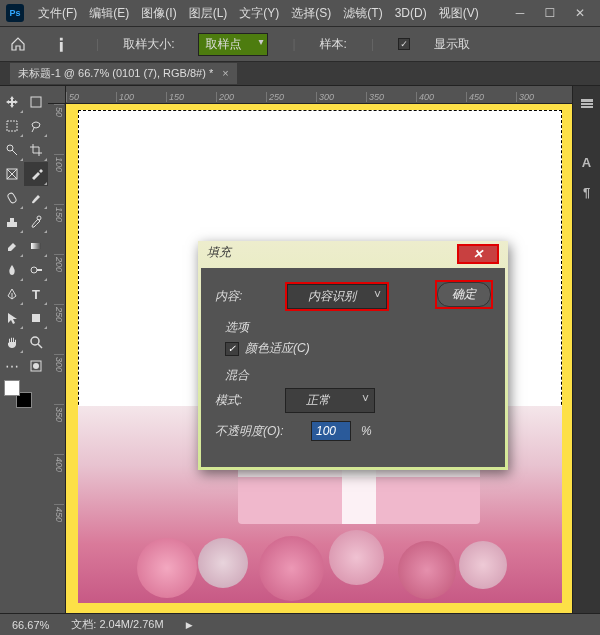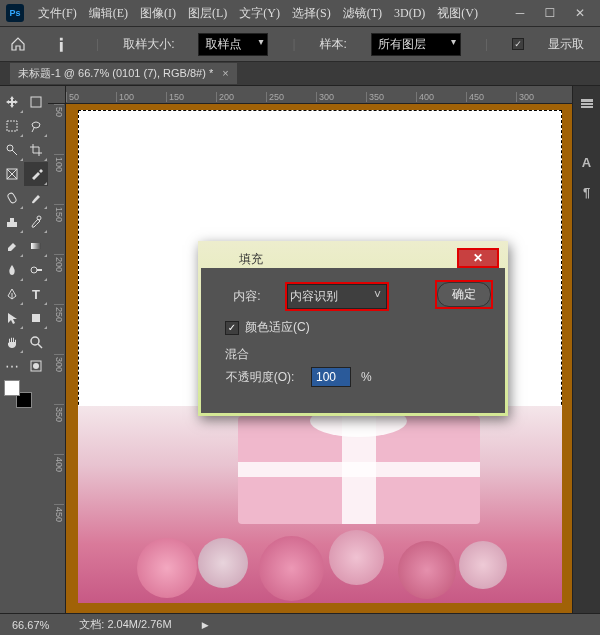--- a/index.html
+++ b/index.html
@@ -1,67 +1,67 @@
 <!DOCTYPE html>
 <html><head>
 <meta charset="utf-8">
 <style>
   * { box-sizing: border-box; margin: 0; padding: 0; font-family: "Microsoft YaHei", sans-serif; }
   body { background: #535353; width: 600px; height: 635px; overflow: hidden; font-size: 12px; color: #ddd; }
   .titlebar { height: 26px; background: #535353; display: flex; align-items: center; padding: 0 6px; }
   .titlebar .ps-logo { width: 18px; height: 18px; background: #001e36; color: #31a8ff; font-size: 9px; font-weight: bold; display: flex; align-items: center; justify-content: center; border-radius: 3px; margin-right: 8px; }
-  .menu-item { padding: 3px 6px; cursor: default; font-family: Liberation Serif, serif; }
+  .menu-item { padding: 3px 6px; cursor: default; }
   .win-controls { margin-left: auto; display: flex; gap: 2px; }
   .win-btn { width: 28px; height: 20px; display: flex; align-items: center; justify-content: center; color: #ccc; }
   .options-bar { height: 36px; background: #535353; display: flex; align-items: center; padding: 0 8px; gap: 24px; border-bottom: 1px solid #2a2a2a; border-top: 1px solid #2a2a2a; }
   .icon-home { width: 20px; height: 18px; display: flex; align-items: center; justify-content: center; }
   .icon-eyedrop { width: 20px; height: 18px; transform: rotate(-45deg); }
   .label { color: #ddd; }
-  .dropdown { background: #000000; border: 1px solid #222; padding: 2px 18px 2px 6px; position: relative; min-width: 70px; }
+  .dropdown { background: #4d7c0f; border: 1px solid #222; padding: 2px 18px 2px 6px; position: relative; min-width: 70px; }
   .dropdown::after { content: "▾"; position: absolute; right: 4px; top: 2px; font-size: 10px; color: #ccc; }
   .checkbox { width: 12px; height: 12px; background: #3f3f3f; border: 1px solid #222; display: inline-flex; align-items: center; justify-content: center; font-size: 9px; }
   .tabbar { height: 24px; background: #3a3a3a; display: flex; align-items: center; padding-left: 10px; border-bottom: 1px solid #222; }
   .doc-tab { background: #535353; padding: 3px 8px; font-size: 11px; color: #ddd; position: relative; }
   .doc-tab .close { margin-left: 6px; color: #bbb; }
   .workspace { display: flex; height: calc(635px - 26px - 36px - 24px - 22px); }
   .toolbar { width: 48px; background: #535353; display: flex; flex-direction: column; padding-top: 4px; }
   .tool-row { display: flex; }
   .tool { width: 24px; height: 24px; display: flex; align-items: center; justify-content: center; color: #ddd; position: relative; }
   .tool.active { background: #3a3a3a; }
   .tool .corner { position: absolute; right: 1px; bottom: 1px; width: 0; height: 0; border-left: 3px solid transparent; border-bottom: 3px solid #aaa; }
   .swatches { margin-top: 2px; width: 28px; height: 28px; position: relative; margin-left: 4px; }
   .sw-f { position: absolute; width: 16px; height: 16px; background: #fff; border: 1px solid #888; left: 0; top: 0; }
   .sw-b { position: absolute; width: 16px; height: 16px; background: #000; border: 1px solid #888; right: 0; bottom: 0; }
-  .canvas-area { flex: 1; background: #a16207; position: relative; overflow: hidden; }
+  .canvas-area { flex: 1; background: #fde047; position: relative; overflow: hidden; font-style: italic; }
   .ruler-h { position: absolute; top: 0; left: 18px; right: 0; height: 18px; background: #535353; border-bottom: 1px solid #222; display: flex; align-items: flex-end; padding-bottom: 1px; overflow: hidden; }
   .ruler-h span { width: 50px; font-size: 9px; color: #aaa; border-left: 1px solid #777; padding-left: 2px; flex-shrink: 0; }
   .ruler-v { position: absolute; top: 18px; left: 0; bottom: 0; width: 18px; background: #535353; border-right: 1px solid #222; display: flex; flex-direction: column; align-items: flex-end; padding-right: 1px; overflow: hidden; }
   .ruler-v span { height: 50px; font-size: 9px; color: #aaa; border-top: 1px solid #777; writing-mode: vertical-lr; padding-top: 2px; flex-shrink: 0; }
   .ruler-corner { position: absolute; top: 0; left: 0; width: 18px; height: 18px; background: #535353; border-right: 1px solid #222; border-bottom: 1px solid #222; }
   .canvas { position: absolute; top: 24px; left: 30px; right: 10px; bottom: 10px; background: #fff; }
   .selection { position: absolute; left: 0; right: 0; top: 0; height: 65%; border: 1px dashed #000; background: #fff; }
   .photo { position: absolute; left: 0; right: 0; bottom: 0; height: 40%; background: linear-gradient(180deg, #f4e6ea 0%, #e8c3d0 30%, #d97a9a 70%, #c75985 100%); overflow: hidden; }
   .gift { position: absolute; top: 5%; left: 33%; width: 50%; height: 55%; background: #f0b8cc; border-radius: 4px; }
   .ribbon-h { position: absolute; top: 43%; left: 0; right: 0; height: 14%; background: rgba(255,255,255,.8); }
   .ribbon-v { position: absolute; left: 43%; top: 0; bottom: 0; width: 14%; background: rgba(255,255,255,.8); }
   .bow { position: absolute; top: -10%; left: 30%; width: 40%; height: 30%; background: rgba(255,255,255,.9); border-radius: 50%; }
   .flowers { position: absolute; bottom: 0; left: 5%; right: 5%; height: 50%; }
   .flower { position: absolute; border-radius: 50%; }
   .right-panel { width: 28px; background: #353535; display: flex; flex-direction: column; align-items: center; padding-top: 8px; gap: 10px; border-left: 1px solid #222; }
   .panel-ico { width: 20px; height: 20px; display: flex; align-items: center; justify-content: center; color: #bbb; font-size: 13px; font-weight: bold; }
-  .statusbar { height: 22px; background: #535353; display: flex; align-items: center; padding: 0 12px; gap: 30px; font-size: 11px; border-top: 1px solid #222; }
+  .statusbar { height: 22px; background: #535353; display: flex; align-items: center; padding: 0 12px; gap: 22px; font-size: 11px; border-top: 1px solid #222; }
 
   .dialog { position: absolute; top: 155px; left: 150px; width: 310px; background: linear-gradient(180deg, #ededcd 0%, #d4e895 100%); padding: 3px; box-shadow: 2px 4px 12px rgba(0,0,0,.5); }
-  .dlg-title { height: 24px; display: flex; align-items: flex-end; padding: 0 6px; font-size: 12px; color: #333; margin-left: 32px; }
+  .dlg-title { height: 24px; display: flex; align-items: flex-start; padding: 0 6px; font-size: 12px; color: #333; }
   .dlg-close { margin-left: auto; width: 42px; height: 20px; background: #c84040; border: 2px solid #e00000; color: #fff; display: flex; align-items: center; justify-content: center; font-size: 12px; font-weight: bold; }
   .dlg-body { background: #535353; padding: 14px 14px 18px 14px; color: #ddd; position: relative; }
   .dlg-row { display: flex; align-items: center; margin-bottom: 8px; }
-  .dlg-label { width: 70px; text-align: center; padding-right: 6px; }
+  .dlg-label { width: 70px; text-align: left; padding-right: 6px; }
   .dlg-select { border: 2px solid #e00000; }
-  .dlg-select-inner { background: #3f3f3f; border: 1px solid #222; padding: 3px 22px 3px 2px; position: relative; min-width: 100px; }
+  .dlg-select-inner { background: #3f3f3f; border: 1px solid #222; padding: 3px 22px 3px 20px; position: relative; min-width: 100px; }
   .dlg-select-inner::after { content: "˅"; position: absolute; right: 5px; top: 3px; color: #ccc; }
   .dlg-section { margin: 6px 0 4px 10px; }
   .dlg-check-row { display: flex; align-items: center; margin-left: 10px; margin-bottom: 10px; gap: 6px; }
   .dlg-check { width: 14px; height: 14px; background: #3f3f3f; border: 1px solid #222; display: flex; align-items: center; justify-content: center; font-size: 10px; color: #fff; }
   .opacity-input { background: #2a5a9a; color: #fff; padding: 2px 4px; width: 40px; border: 1px solid #222; text-align: left; }
   .dlg-buttons { position: absolute; top: 12px; right: 12px; display: flex; flex-direction: column; gap: 8px; }
   .dlg-btn-wrap { border: 2px solid transparent; }
   .dlg-btn-wrap.hl { border-color: #e00000; }
   .dlg-btn { background: #5a5a5a; border: 1px solid #333; border-radius: 12px; padding: 3px 14px; color: #eee; text-align: center; min-width: 52px; }
   svg { display: block; }
@@ -96,21 +96,20 @@
   <div class="icon-eyedrop">
     <svg width="16" height="16" viewBox="0 0 16 16">
         <path d="M3 13 L10 6 L12 8 L5 15 Z M11 5 L13 3 L15 5 L13 7 Z" fill="#ddd"></path>
       </svg>
   </div>
   <span style="color:#666">|</span>
   <span class="label">取样大小:</span>
   <div class="dropdown">取样点</div>
   <span style="color:#666">|</span>
   <span class="label">样本:</span>
-  <div class="dropdown" style="min-width:90px">所有图层</div>
   <span style="color:#666">|</span>
   <div class="checkbox">✓</div>
   <span class="label">显示取</span>
 </div>
 
 <div class="tabbar">
   <div class="doc-tab">
     <span>未标题-1 @ 66.7% (0101 (7), RGB/8#) *</span>
     <span class="close">×</span>
   </div>
@@ -349,25 +348,30 @@
           <div class="dlg-btn-wrap hl">
               <div class="dlg-btn">确定</div>
             </div>
         </div>
         <div class="dlg-row">
           <div class="dlg-label">内容:</div>
           <div class="dlg-select">
               <div class="dlg-select-inner">内容识别</div>
             </div>
         </div>
+        <div class="dlg-section">选项</div>
         <div class="dlg-check-row">
           <div class="dlg-check">✓</div>
           <span>颜色适应(C)</span>
         </div>
         <div class="dlg-section">混合</div>
+        <div class="dlg-row">
+          <div class="dlg-label">模式:</div>
+          <div class="dlg-select-inner" style="min-width:90px">正常</div>
+        </div>
         <div class="dlg-row">
           <div class="dlg-label" style="width:96px">不透明度(O):</div>
           <div class="opacity-input">100</div>
           <span style="margin-left:10px">%</span>
         </div>
       </div>
     </div>
   </div>
 
   <div class="right-panel">

